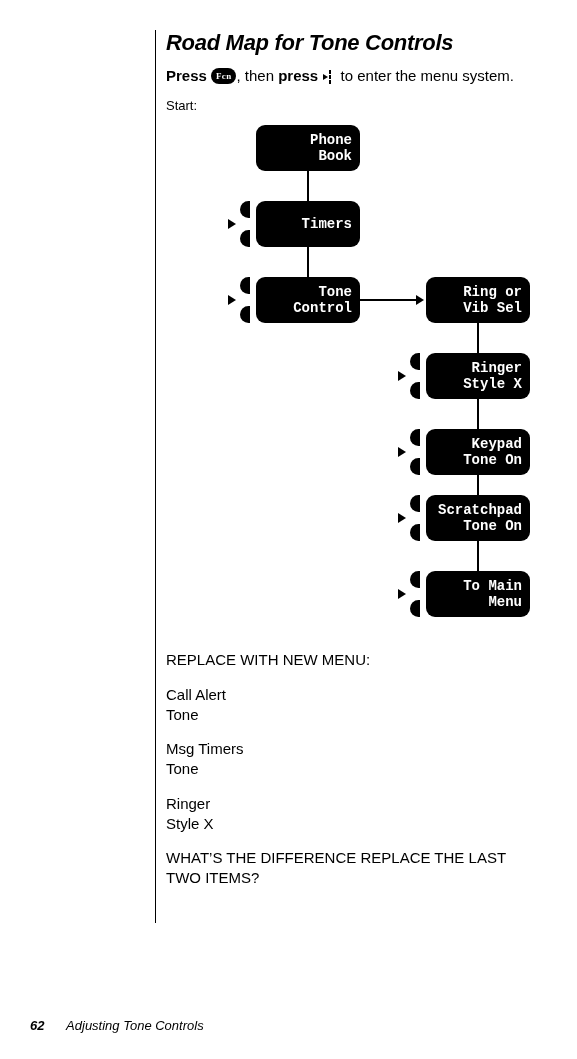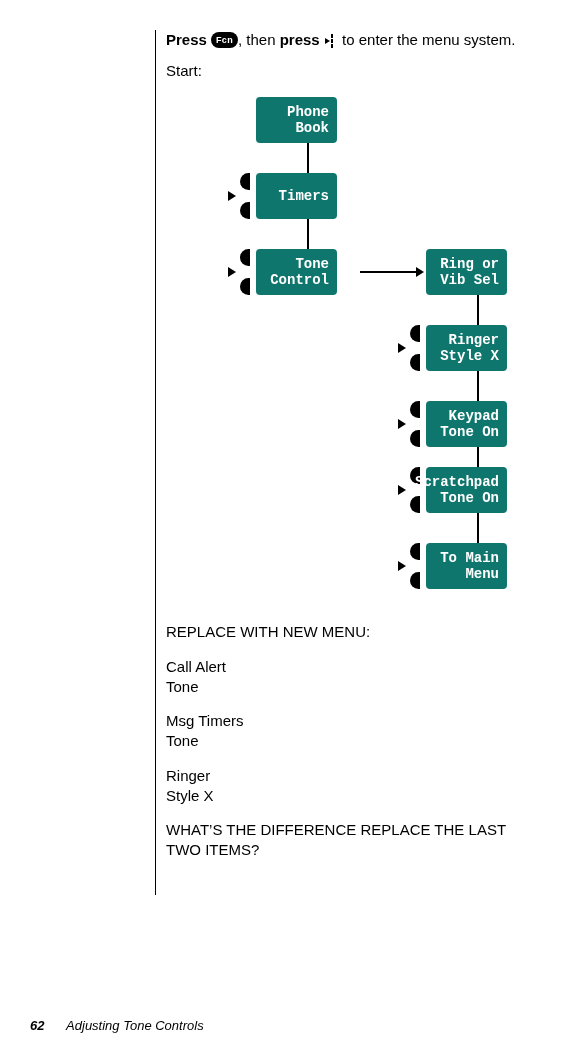--- a/index.html
+++ b/index.html
@@ -39,20 +39,21 @@
   .fcn-pill {
     display: inline-block;
     background: #000;
     color: #fff;
     border-radius: 10px;
     font-size: 9px;
     padding: 2px 5px 2px 5px;
     vertical-align: 2px;
     font-weight: bold;
     letter-spacing: 0.3px;
+    font-family: Liberation Serif, serif;
   }
   .nav-key {
     display: inline-block;
     width: 14px;
     height: 14px;
     position: relative;
     vertical-align: middle;
   }
   .nav-key::before {
     content: "";
@@ -63,34 +64,34 @@
     border-bottom: 3px solid transparent;
   }
   .nav-key::after {
     content: "";
     position: absolute;
     left: 7px; top: 0;
     width: 2px; height: 4px; background:#000;
     box-shadow: 0 5px 0 #000, 0 10px 0 #000;
   }
 
-  .start { font-size: 15px; margin: 0 0 18px 0; }
+  .start { font-size: 13px; margin: 0 0 12px 0; }
 
   .diagram {
     position: relative;
     height: 515px;
     margin-left: 20px;
   }
   .mbox {
     position: absolute;
-    width: 81px;
+    width: 104px;
     height: 46px;
-    background: #0f766e;
+    background: #000000;
     color: #fff;
-    border-radius: 4px;
+    border-radius: 9px;
     font-family: "Courier New", monospace;
     font-size: 14px;
     line-height: 1.15;
     display: flex;
     align-items: center;
     justify-content: flex-end;
     text-align: right;
     padding: 4px 8px 4px 4px;
     white-space: pre;
     font-weight: bold;
@@ -151,20 +152,21 @@
     font-weight: bold;
     font-style: italic;
     margin-right: 18px;
   }
   .footer .sect { font-style: italic; }
 </style>
 </head>
 <body>
 
 <div class="page-body">
+  <h1 class="title">Road Map for Tone Controls</h1>
 
   <p class="instr">
     <b>Press</b>
     <span class="fcn-pill">Fcn</span><span>, then</span>
     <b>press</b>
     <span class="nav-key"></span>
     <span>to enter the menu system.</span>
   </p>
 
   <p class="start">Start:</p>

